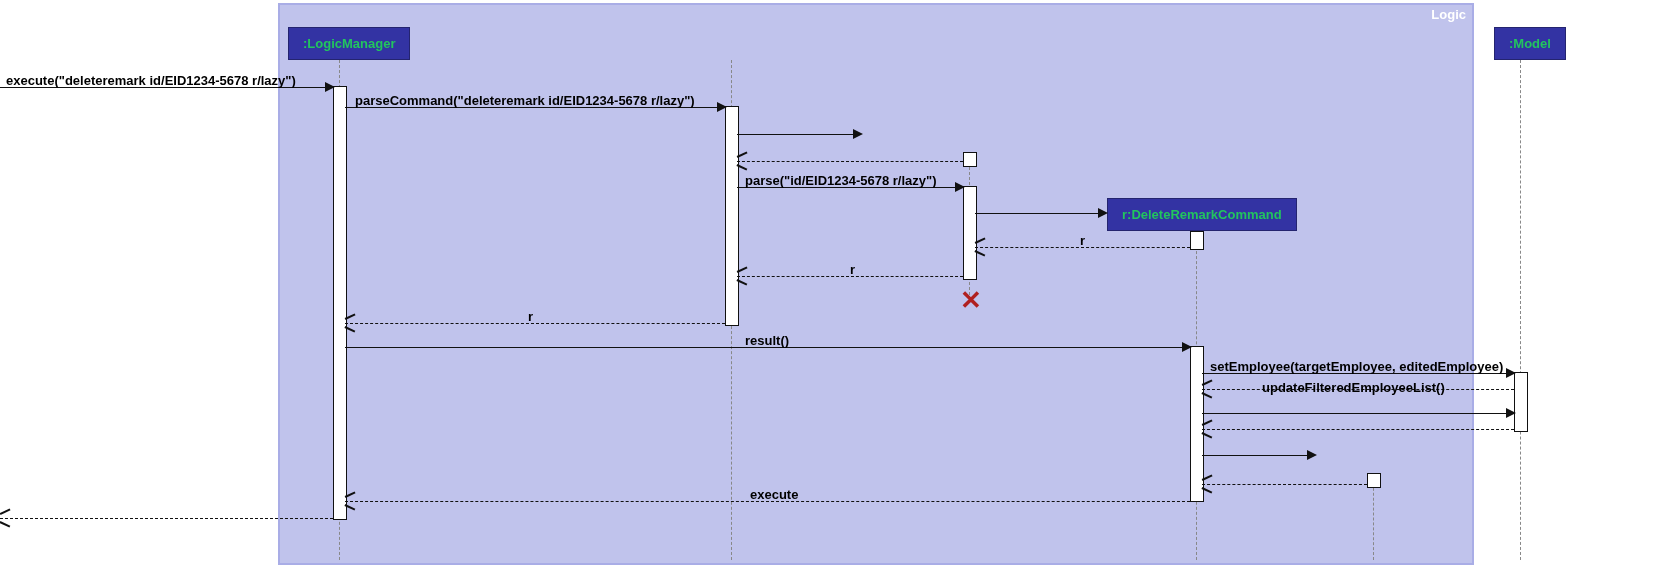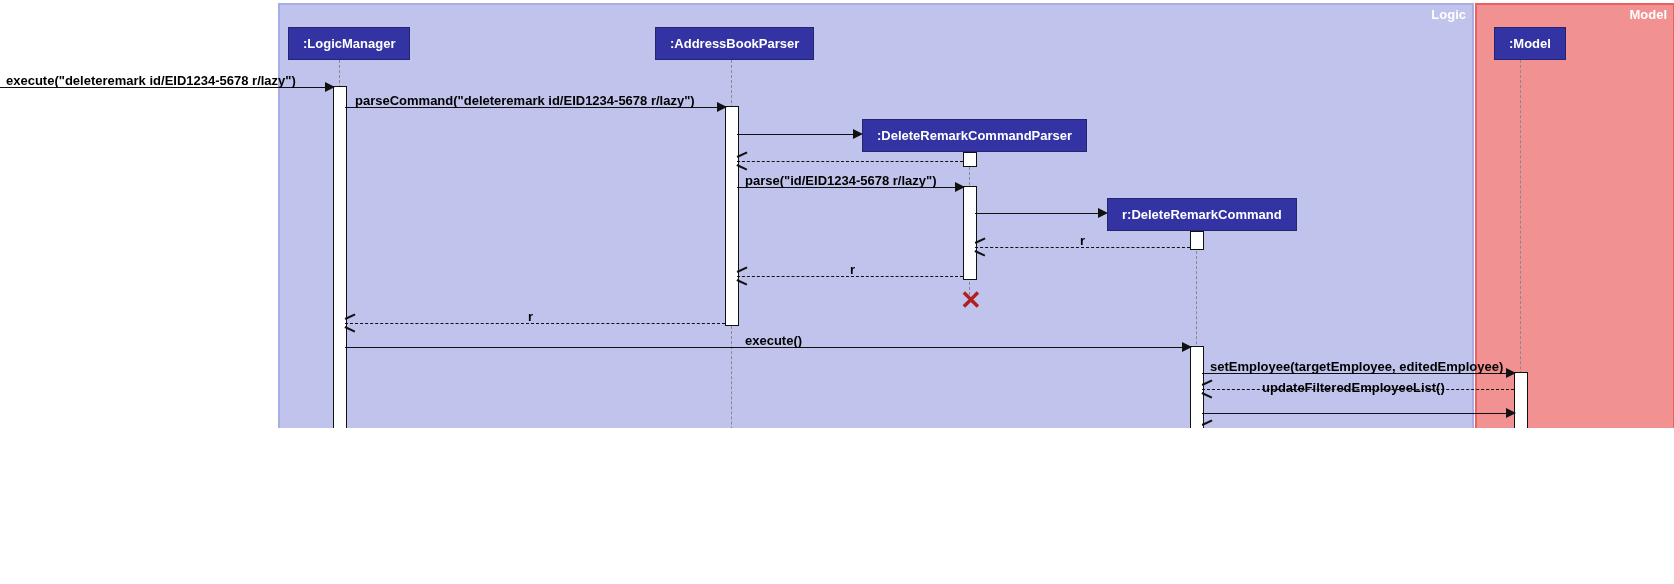--- a/index.html
+++ b/index.html
@@ -1,48 +1,43 @@
 <!DOCTYPE html>
 <html><head>
 <meta charset="utf-8">
 <style>
 body{margin:0;font-family:sans-serif;font-size:13px;font-weight:bold;background:#fff}
-.canvas{position:relative;width:1674px;height:428px}
+.canvas{position:relative;width:1674px;height:584px}
 .box{position:absolute;border:2px solid}
 .logic-box{left:278px;top:3px;width:1192px;height:558px;background:#c0c3ec;border-color:#a9ade6}
 .model-box{left:1475px;top:3px;width:196px;height:558px;background:#f29191;border-color:#eb6060}
 .box-title{position:absolute;top:2px;right:6px;color:#fff;font-weight:bold;font-size:13px}
-.lifeline-head{position:absolute;background:#3333a3;color:#ffffff;padding:8px 14px;border:1.5px solid #24246f;text-align:center}
+.lifeline-head{position:absolute;background:#3333a3;color:#22c55e;padding:8px 14px;border:1.5px solid #24246f;text-align:center}
 .lifeline-dash{position:absolute;width:0;border-left:1.5px dashed #888;z-index:1}
 .activation{position:absolute;background:#fff;border:1.5px solid #111;width:12px;z-index:3}
 .msg{position:absolute;font-weight:bold;font-size:13px;z-index:5;white-space:nowrap}
 .arrow-solid{position:absolute;height:0;border-top:1.5px solid #111;z-index:4}
 .arrow-dash{position:absolute;height:0;border-top:1.5px dashed #111;z-index:4}
 .ah-r{position:absolute;width:0;height:0;border-top:5px solid transparent;border-bottom:5px solid transparent;border-left:10px solid #111;z-index:5}
 .oh-l{position:absolute;width:10px;height:10px;z-index:5}
 .oh-l::before,.oh-l::after{content:"";position:absolute;background:#111;height:1.5px;width:11px;left:0}
 .oh-l::before{top:0;transform:rotate(-25deg);transform-origin:left}
 .oh-l::after{top:8px;transform:rotate(25deg);transform-origin:left}
 .destroy{position:absolute;color:#b02020;font-size:26px;z-index:6;font-weight:bold}
 </style>
 </head>
 <body>
 
 <div class="canvas">
 
 <div class="box logic-box">
       <div class="box-title">Logic</div>
     </div>
-<div class="box model-box">
-      <div class="box-title">Model</div>
-    </div>
 
 <div class="lifeline-head" style="left:288px;top:27px">:LogicManager</div>
-<div class="lifeline-head" style="left:655px;top:27px">:AddressBookParser</div>
-<div class="lifeline-head" style="left:862px;top:119px">:DeleteRemarkCommandParser</div>
 <div class="lifeline-head" style="left:1107px;top:198px">r:DeleteRemarkCommand</div>
 <div class="lifeline-head" style="left:1494px;top:27px">:Model</div>
 
 <div class="lifeline-dash" style="left:339px;top:60px;height:500px"></div>
 <div class="lifeline-dash" style="left:731px;top:60px;height:500px"></div>
 <div class="lifeline-dash" style="left:969px;top:152px;height:148px"></div>
 <div class="lifeline-dash" style="left:1196px;top:231px;height:329px"></div>
 <div class="lifeline-dash" style="left:1373px;top:473px;height:87px"></div>
 <div class="lifeline-dash" style="left:1520px;top:60px;height:500px"></div>
 
@@ -82,21 +77,21 @@
 <div class="msg" style="left:850px;top:262px">r</div>
 <div class="arrow-dash" style="left:737px;top:276px;width:226px"></div>
 <div class="oh-l" style="left:737px;top:271px"></div>
 
 <div class="destroy" style="left:960px;top:285px">✕</div>
 
 <div class="msg" style="left:528px;top:309px">r</div>
 <div class="arrow-dash" style="left:345px;top:323px;width:380px"></div>
 <div class="oh-l" style="left:345px;top:318px"></div>
 
-<div class="msg" style="left:745px;top:333px">execute()</div>
+<div class="msg" style="left:745px;top:333px">result()</div>
 <div class="arrow-solid" style="left:345px;top:347px;width:845px"></div>
 <div class="ah-r" style="left:1182px;top:342px"></div>
 
 <div class="msg" style="left:1210px;top:359px">setEmployee(targetEmployee, editedEmployee)</div>
 <div class="arrow-solid" style="left:1202px;top:373px;width:312px"></div>
 <div class="ah-r" style="left:1506px;top:368px"></div>
 <div class="arrow-dash" style="left:1202px;top:389px;width:312px"></div>
 <div class="oh-l" style="left:1202px;top:384px"></div>
 
 <div class="msg" style="left:1262px;top:380px">updateFilteredEmployeeList()</div>

